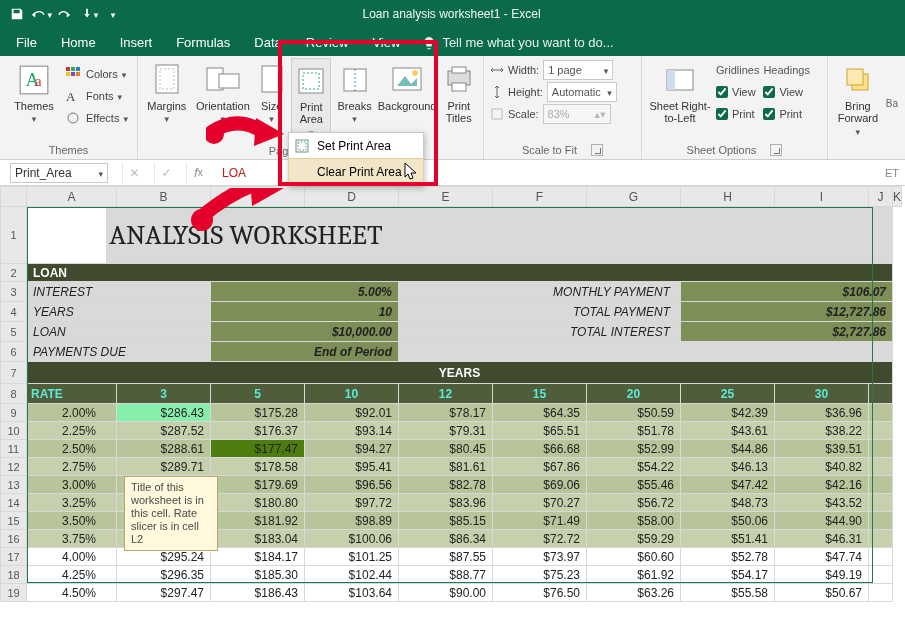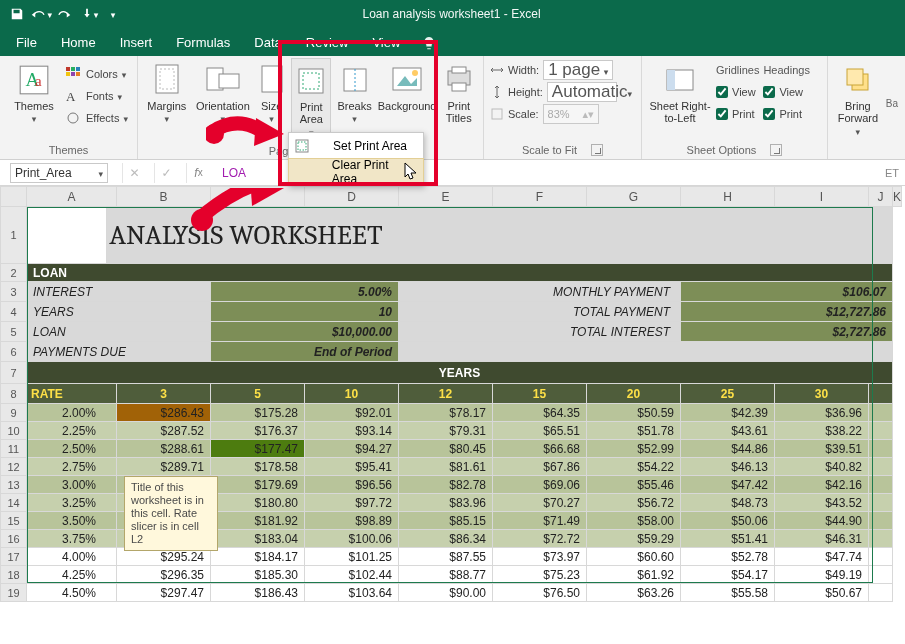--- a/index.html
+++ b/index.html
@@ -20,58 +20,58 @@
   .ribbon { background:#f3f3f3; border-bottom:1px solid #d0d0d0; height:104px; display:flex; position:relative; }
   .group { border-right:1px solid #d9d9d9; padding:2px 6px 0; display:flex; flex-direction:column; }
   .group .controls { flex:1; display:flex; gap:4px; align-items:flex-start; }
   .group .label { text-align:center; color:#666; font-size:11px; height:18px; line-height:16px; display:flex; align-items:center; justify-content:center; gap:4px;}
   .bigbtn { width:56px; text-align:center; padding:2px 0; color:#333; }
   .bigbtn .ico { height:40px; display:flex; align-items:center; justify-content:center; }
   .bigbtn .txt { font-size:11px; line-height:12px; }
   .stack { display:flex; flex-direction:column; gap:2px; padding-top:2px;}
   .stack .row { display:flex; align-items:center; gap:4px; font-size:11px; color:#444; height:20px;}
   .stack .row input[type=checkbox]{ width:12px; height:12px; accent-color:#0b6a4b;}
-  .numb { border:1px solid #c9c9c9; height:20px; display:inline-flex; align-items:center; padding:0 4px; background:#fff; color:#555; font-size:17px;}
+  .numb { border:1px solid #c9c9c9; height:20px; display:inline-flex; align-items:center; padding:0 4px; background:#fff; color:#555; font-size:11px;}
   .spin { border:1px solid #c9c9c9; height:20px; display:inline-flex; align-items:center; padding:0 4px; background:#fff; color:#555; font-size:11px; gap:4px;}
   .spin.disabled{ background:#f6f6f6; color:#aaa;}
   .dimmed{color:#aaa;}
   .launcher { width:12px; height:12px; border:1px solid #b0b0b0; position:relative; }
   .launcher::after{content:"";position:absolute;right:1px;bottom:1px;width:5px;height:5px;border-right:1px solid #777;border-bottom:1px solid #777;}
   
   .red-rect { position:absolute; border:4px solid #e4002b; z-index:30; pointer-events:none; }
   
   .arrow { position:absolute; z-index:31; pointer-events:none; }
   
   .pa-menu { position:absolute; left:288px; top:132px; width:136px; background:#fff; border:1px solid #c9c9c9; box-shadow:1px 2px 6px rgba(0,0,0,.25); z-index:25; font-size:12px;}
-  .pa-menu .mi { display:flex; align-items:center; height:26px; padding:0 12px 0 4px; gap:22px;}
+  .pa-menu .mi { display:flex; align-items:center; height:26px; padding:0 12px 0 4px; gap:6px;}
   .pa-menu .mi.hover { background:#f1e6c7; outline:1px solid #e3cf95; }
   .pa-menu .mi .micon { width:18px; height:18px; display:flex; align-items:center; justify-content:center;}
   .cursor { position:absolute; z-index:40; pointer-events:none; }
   
   .fbar { height:26px; background:#fff; border-bottom:1px solid #d6d6d6; display:flex; align-items:center; }
   .namebox { width:98px; border:1px solid #c9c9c9; height:20px; margin:0 10px; display:flex; align-items:center; padding:0 4px; font-size:12px; color:#333; background:#fff;}
   .namebox .dd { margin-left:auto; color:#888; }
   .fbar .fxbtn { width:24px; height:20px; border-left:1px solid #e5e5e5; display:flex; align-items:center; justify-content:center; color:#888; font-size:12px;}
   .fbar .fstuff { height:20px; display:flex; align-items:center; gap:8px; padding:0 4px;}
-  .fbar .fval { color:#a21caf; font-size:12px; padding-left:8px; }
+  .fbar .fval { color:#b91c1c; font-size:12px; padding-left:8px; }
   .fbar .et { margin-left:auto; color:#888; font-size:11px; padding-right:6px;}
   
   .grid-wrap { position:relative; overflow:hidden; }
   table.sheet { border-collapse:collapse; table-layout:fixed; }
   table.sheet th, table.sheet td { border:1px solid #d8d8d8; font-size:12px; }
   table.sheet .cornersel{ background:#e8e8e8; width:26px; height:20px;}
   table.sheet th.colh { background:#e8e8e8; height:20px; color:#555; font-weight:400; text-align:center;}
   table.sheet th.rowh { background:#e8e8e8; width:26px; color:#555; font-weight:400; text-align:center; font-size:11px;}
   col.cA{width:26px;} col.cB{width:90px;} col.cC{width:94px;} col.cD{width:94px;} col.cE{width:94px;} col.cF{width:94px;} col.cG{width:94px;} col.cH{width:94px;} col.cI{width:94px;} col.cJ{width:94px;} col.cK{width:24px;}
   .r1 td { height:56px; }
   .title-cell { background:#d9d9d9; }
   .title-text { font-family: "Cambria","Georgia",serif; font-size:28px; color:#222; padding-left:10px; white-space:nowrap;}
   .darkhdr td { background:#3f4a2f; }
   .hdr-years td { background:#3f4a2f; color:#fff; text-align:center; font-weight:600; height:22px;}
-  .hdr-cols td { background:#4f5d3b; color:#fde047; text-align:center; font-weight:600; height:20px;}
+  .hdr-cols td { background:#4f5d3b; color:#5eead4; text-align:center; font-weight:600; height:20px;}
   .hdr-cols td.rate { text-align:left; padding-left:4px;}
   .data td { text-align:right; padding:0 6px; height:18px; color:#222;}
   .data td.rate { text-align:right; padding-right:20px;}
   .data.band td { background:#b8c49a; }
   .data.plain td { background:#fff;}
   .kv td { height:20px;font-style:italic; }
   .kv td.lbl { padding-left:6px; color:#222; font-weight:400; text-align:left; background:#d9d9d9;}
   .kv td.val { text-align:right; padding-right:6px; color:#222; font-weight:700;}
   .kv td.val.green { background:#7d8e57; }
   .kv td.rlbl { text-align:right; padding-right:10px; color:#222; background:#d9d9d9;}
@@ -125,20 +125,21 @@
   <div class="tab">Home</div>
   <div class="tab">Insert</div>
   <div class="tab">Formulas</div>
   <div class="tab">Data</div>
   <div class="tab">Review</div>
   <div class="tab">View</div>
   <div class="tellme">
     <svg viewBox="0 0 16 16">
         <path fill="#fff" d="M8 1a5 5 0 0 0-3 9v2h6v-2a5 5 0 0 0-3-9zM6 14h4v1H6z"></path>
       </svg>
+    <span>Tell me what you want to do...</span>
   </div>
 </div>
 
 <div class="ribbon">
 
   <div class="group" style="width:138px">
     <div class="controls">
       <div class="bigbtn">
         <div class="ico">
             <svg width="34" height="34" viewBox="0 0 32 32">
@@ -275,21 +276,21 @@
           <span class="numb" style="width:70px">
               <span>Automatic</span>
               <span style="margin-left:auto" class="caret-down"></span>
             </span>
         </div>
         <div class="row dimmed">
           <svg width="14" height="14">
               <rect x="2" y="2" width="10" height="10" fill="none" stroke="#bbb"></rect>
             </svg>
           <span>Scale:</span>
-          <span class="spin disabled" style="width:56px">
+          <span class="spin disabled" style="width:68px">
               <span>83%</span>
               <span style="margin-left:auto;color:#bbb">▴▾</span>
             </span>
         </div>
       </div>
     </div>
     <div class="label"><span>Scale to Fit</span>&nbsp;&nbsp;<span class="launcher"></span></div>
   </div>
 
   <div class="group" style="width:186px">
@@ -497,21 +498,21 @@
       <td>25</td>
       <td>30</td>
       <td style="background:#4f5d3b"></td>
     </tr>
 
     </tbody>
       <tbody id="data-rows">
         <tr class="data band">
           <th class="rowh">9</th>
           <td class="rate" style="background: rgb(184, 196, 154);">2.00%</td>
-          <td style="background: #a16207;">$286.43</td>
+          <td style="background: #86efac;">$286.43</td>
           <td style="background: rgb(184, 196, 154);">$175.28</td>
           <td style="background: rgb(184, 196, 154);">$92.01</td>
           <td style="background: rgb(184, 196, 154);">$78.17</td>
           <td style="background: rgb(184, 196, 154);">$64.35</td>
           <td style="background: rgb(184, 196, 154);">$50.59</td>
           <td style="background: rgb(184, 196, 154);">$42.39</td>
           <td style="background: rgb(184, 196, 154);">$36.96</td>
           <td style="background: rgb(184, 196, 154);"></td>
         </tr>
         <tr class="data band">

